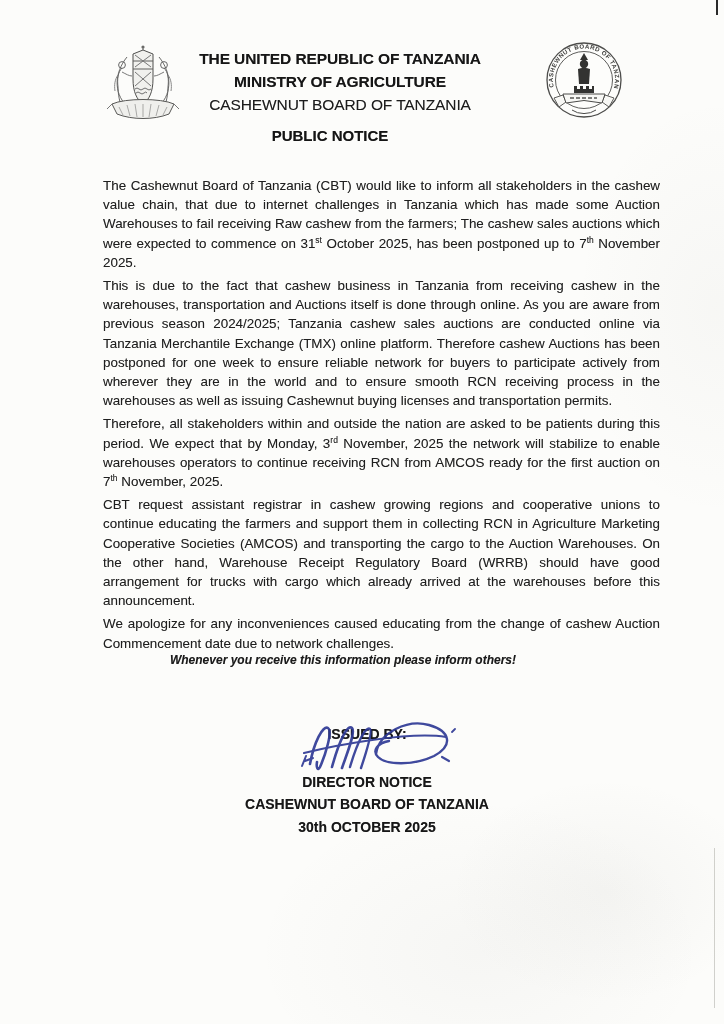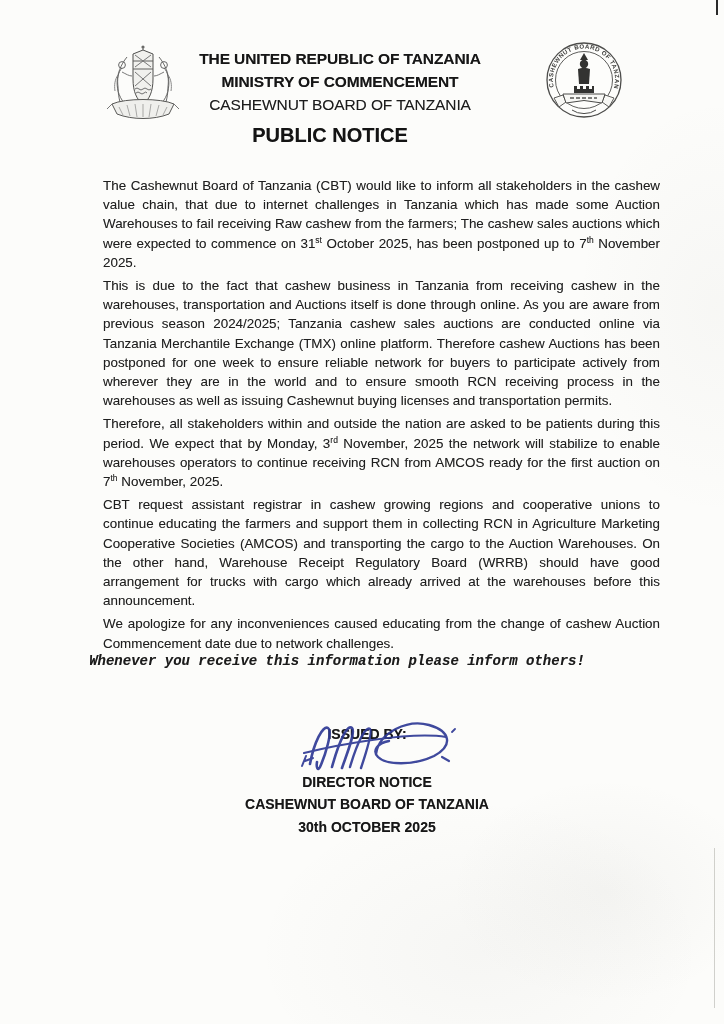--- a/index.html
+++ b/index.html
@@ -18,34 +18,34 @@
   .seal-right  { position:absolute; left:542px; top:40px; width:84px; height:84px; }
 
   .header { position:absolute; left:140px; top:47px; width:400px; text-align:center;
             letter-spacing:-0.1px; }
   .header .h-bold { font-size:15.5px; font-weight:700; line-height:23px; color:#161616;
                     text-shadow:0 0 0.5px rgba(20,20,20,0.45); }
   .header .h-reg  { font-size:15.5px; font-weight:400; line-height:23px; color:#1c1c1c;
                     text-shadow:0 0 0.4px rgba(20,20,20,0.35); }
 
   .title-block { position:absolute; left:95px; top:126px; width:470px; text-align:center; }
-  .title-block div { font-size:20px; font-weight:700; line-height:19px; color:#141414;
+  .title-block div { font-size:15px; font-weight:700; line-height:19px; color:#141414;
                      text-shadow:0 0 0.5px rgba(20,20,20,0.5); }
 
   .body-text { position:absolute; left:103px; top:176px; width:557px; }
   .body-text p {
     margin:0 0 4px 0; font-size:13.4px; line-height:19.2px;
     text-align:justify; color:#1f1f1f;
     text-shadow:0 0 0.4px rgba(25,25,25,0.35);
   }
   .body-text sup { font-size:8.5px; line-height:0; vertical-align:super; }
 
-  .emphasis { position:absolute; left:87px; top:653px; width:500px; text-align:center;
-              font-size:14px; font-weight:700; font-style:italic; color:#1b1b1b;
-              text-shadow:0 0 0.4px rgba(25,25,25,0.4);font-family:Liberation Mono, monospace; }
+  .emphasis { position:absolute; left:93px; top:653px; width:500px; text-align:center;
+              font-size:12px; font-weight:700; font-style:italic; color:#1b1b1b;
+              text-shadow:0 0 0.4px rgba(25,25,25,0.4); }
 
   .sigline { position:absolute; left:232px; width:270px; text-align:center;
              font-weight:700; font-size:14px; color:#171717;
              text-shadow:0 0 0.5px rgba(20,20,20,0.45); }
   .sig-issued { top:726px; }
   .sig-title  { top:774px; }
   .sig-org    { top:796px; }
   .sig-date   { top:819px; }
   .signature-svg { position:absolute; left:292px; top:712px; width:172px; height:70px; z-index:3; }
 
@@ -90,21 +90,21 @@
       <path d="M69,30 C72,34 73,40 72,46" stroke="#888"></path>
 
       <path d="M13,59 C26,53 62,53 75,59 L70,69 C55,75 33,75 18,69 Z" fill="#efefec" stroke="#585856"></path>
       <path d="M20,62 L24,70 M28,60 L31,71 M36,59 L38,72 M44,59 L44,72 M52,59 L50,72 M60,60 L57,71 M68,62 L64,70" stroke="#8a8a88" stroke-width="0.7"></path>
       <path d="M13,59 L8,64 M75,59 L80,64" stroke="#777"></path>
     </g>
   </svg>
 
   <div class="header">
     <div class="h-bold">THE UNITED REPUBLIC OF TANZANIA</div>
-    <div class="h-bold">MINISTRY OF COMMENCEMENT</div>
+    <div class="h-bold">MINISTRY OF AGRICULTURE</div>
     <div class="h-reg">CASHEWNUT BOARD OF TANZANIA</div>
   </div>
 
   <svg class="seal-right" viewBox="0 0 84 84" xmlns="http://www.w3.org/2000/svg">
     <g>
       <circle cx="42" cy="40" r="37" fill="#fdfdfb" stroke="#4c4c4a" stroke-width="1.3"></circle>
       <circle cx="42" cy="40" r="28.5" fill="none" stroke="#4c4c4a" stroke-width="0.9"></circle>
       <defs>
         <path id="sealArc" d="M 12.5,49 A 31,31 0 1 1 71.5,49"></path>
       </defs>

